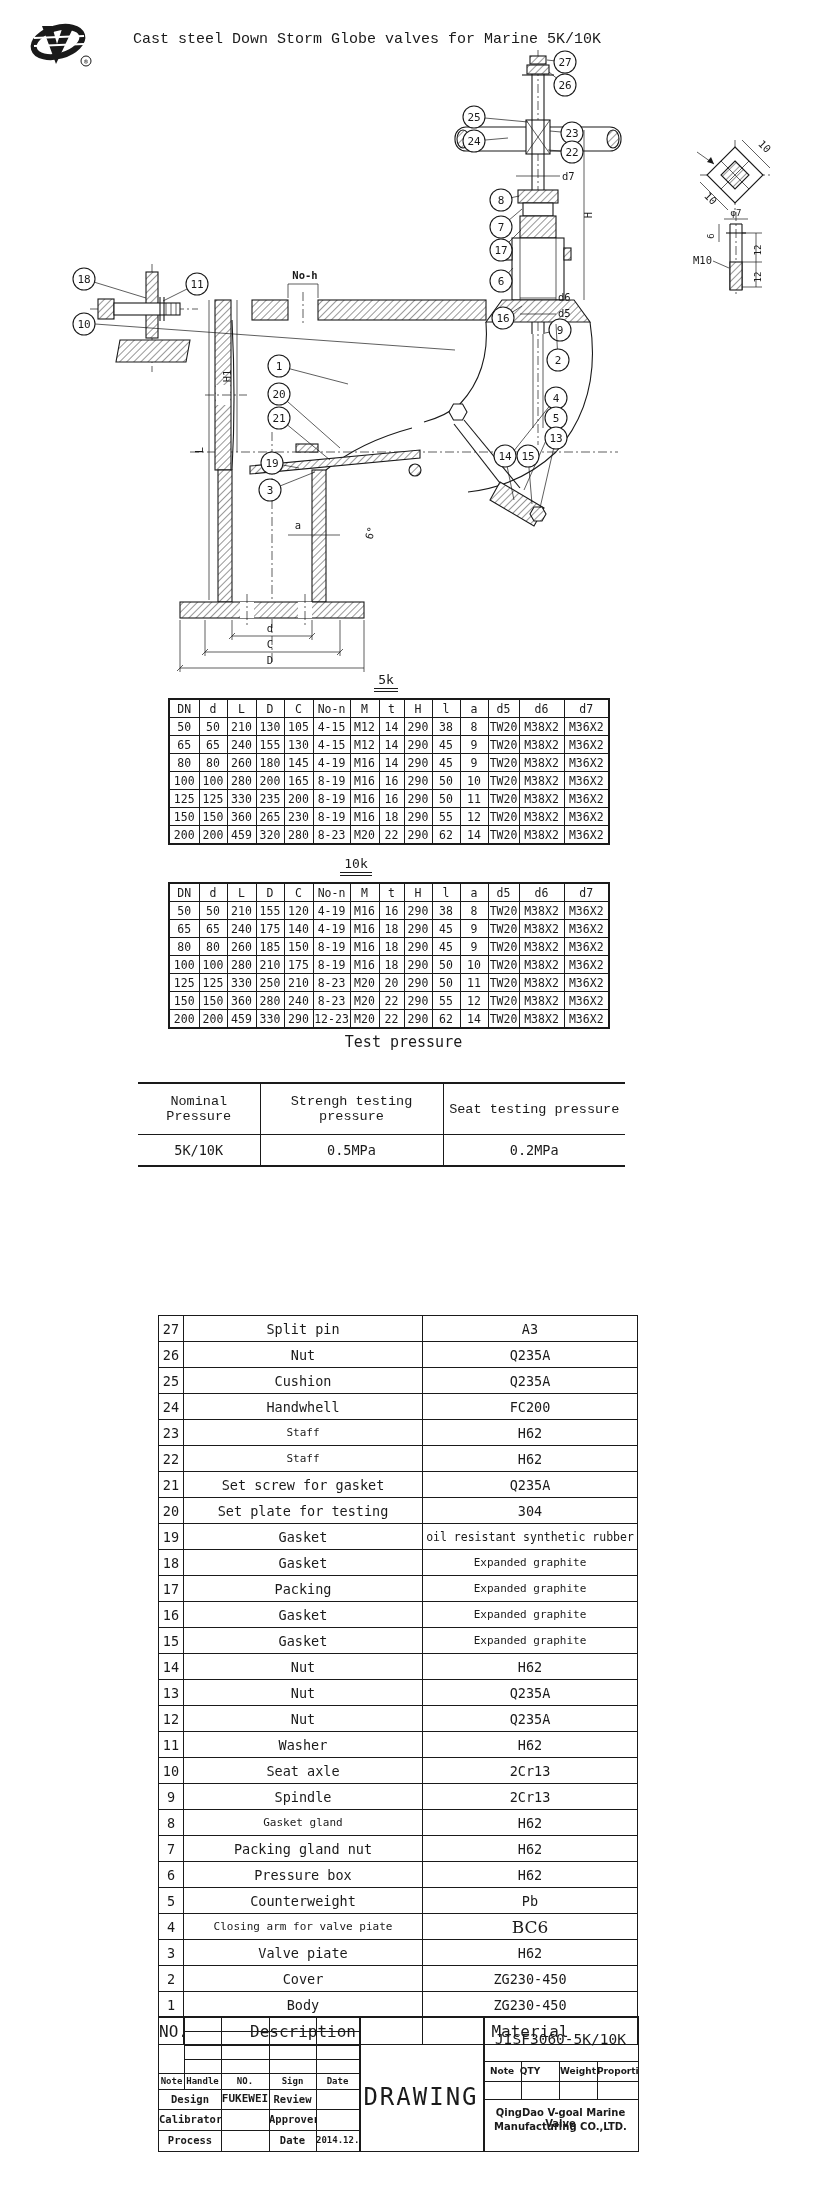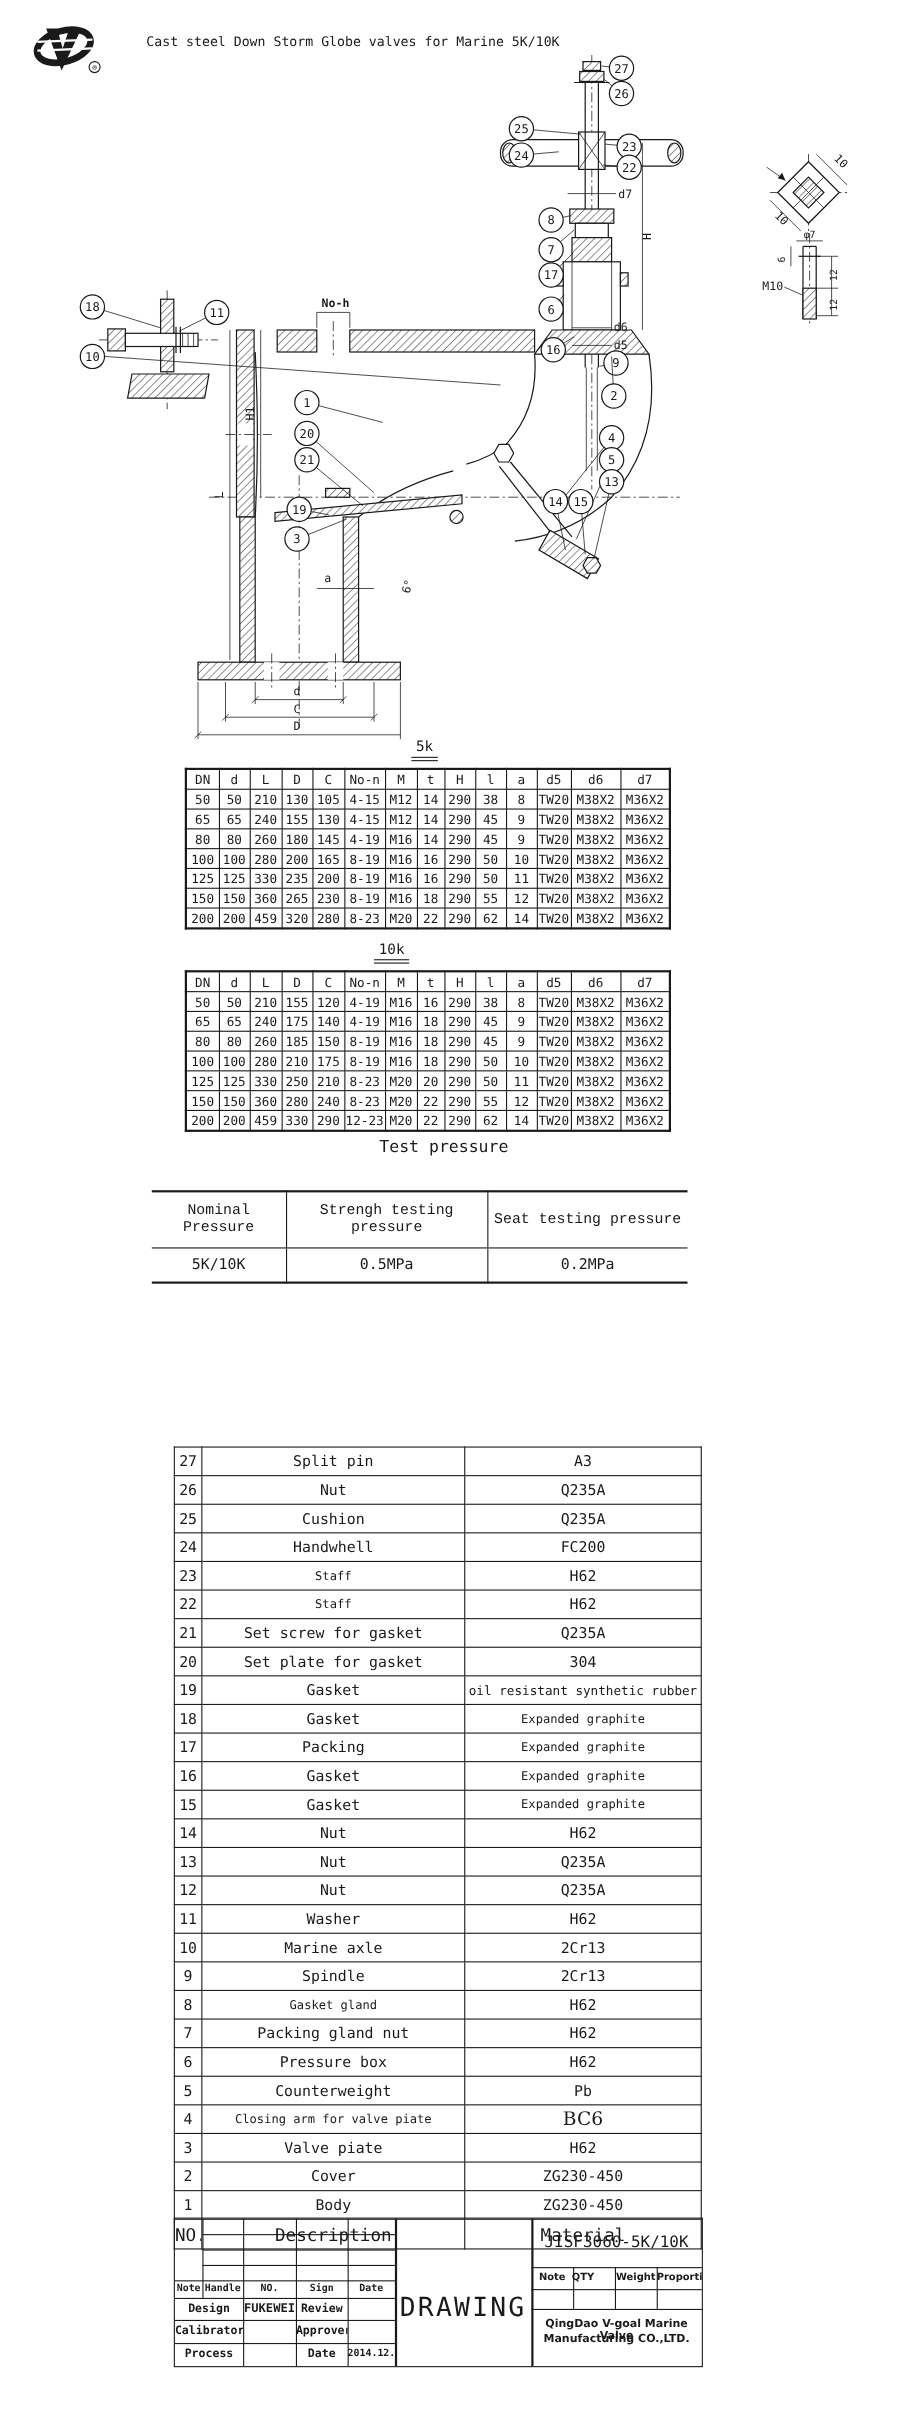--- a/index.html
+++ b/index.html
@@ -1,20 +1,20 @@
 <!DOCTYPE html>
 <html><head>
 <meta charset="utf-8">
 <style>
   html,body{margin:0;padding:0;background:#fff;}
   .page{position:relative;width:830px;height:2206px;background:#ffffff;overflow:hidden;
         font-family:"DejaVu Sans Mono",monospace;color:#1a1a1a;}
   
   .logo{position:absolute;left:26px;top:22px;width:70px;height:46px;}
-  .title{position:absolute;left:133px;top:31px;font-size:12px;white-space:nowrap;}
+  .title{position:absolute;left:133px;top:31px;font-size:15px;white-space:nowrap;font-family:Liberation Mono, monospace;}
   
   svg.drawing{position:absolute;left:0;top:0;}
   svg.drawing .ln{stroke:#1a1a1a;stroke-width:1.1;fill:none;}
   svg.drawing .thin{stroke:#1a1a1a;stroke-width:0.7;fill:none;}
   svg.drawing .hp{fill:url(#hx);stroke:#1a1a1a;stroke-width:1.1;}
   svg.drawing .wh{fill:#fff;stroke:#1a1a1a;stroke-width:1.1;}
   svg.drawing .cl{stroke:#1a1a1a;stroke-width:0.7;fill:none;stroke-dasharray:9 3 2 3;}
   svg.drawing text{font:10.5px "DejaVu Sans Mono",monospace;fill:#1a1a1a;}
   svg.drawing .bl circle{fill:#fff;stroke:#1a1a1a;stroke-width:1.1;}
   svg.drawing .bl text{text-anchor:middle;font-size:11px;}
@@ -750,21 +750,21 @@
           <td class="ds">Staff</td>
           <td>H62</td>
         </tr>
         <tr>
           <td>21</td>
           <td>Set screw for gasket</td>
           <td>Q235A</td>
         </tr>
         <tr>
           <td>20</td>
-          <td>Set plate for gasket</td>
+          <td>Set plate for testing</td>
           <td>304</td>
         </tr>
         <tr>
           <td>19</td>
           <td>Gasket</td>
           <td class="msf">oil resistant synthetic rubber</td>
         </tr>
         <tr>
           <td>18</td>
           <td>Gasket</td>
@@ -800,21 +800,21 @@
           <td>Nut</td>
           <td>Q235A</td>
         </tr>
         <tr>
           <td>11</td>
           <td>Washer</td>
           <td>H62</td>
         </tr>
         <tr>
           <td>10</td>
-          <td>Marine axle</td>
+          <td>Seat axle</td>
           <td>2Cr13</td>
         </tr>
         <tr>
           <td>9</td>
           <td>Spindle</td>
           <td>2Cr13</td>
         </tr>
         <tr>
           <td>8</td>
           <td class="ds">Gasket gland</td>

